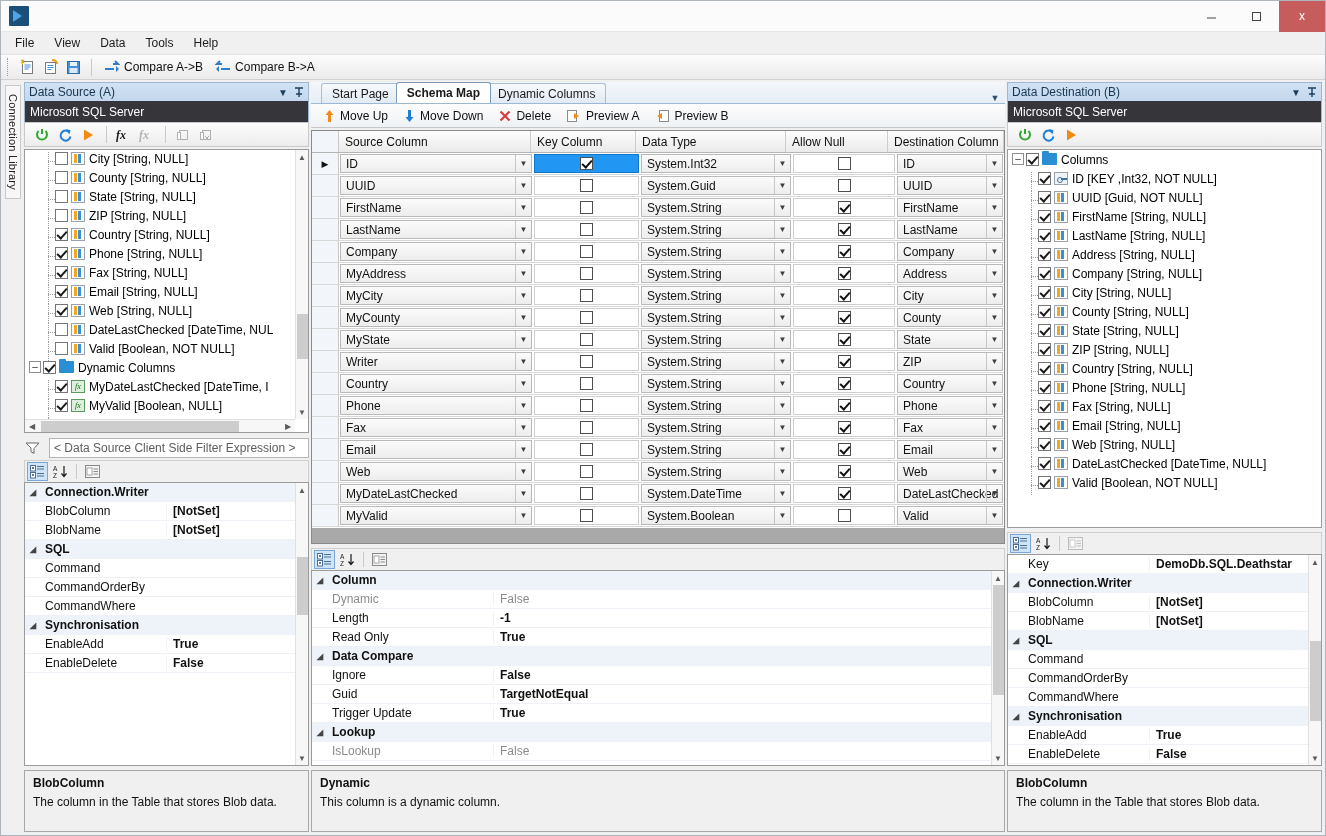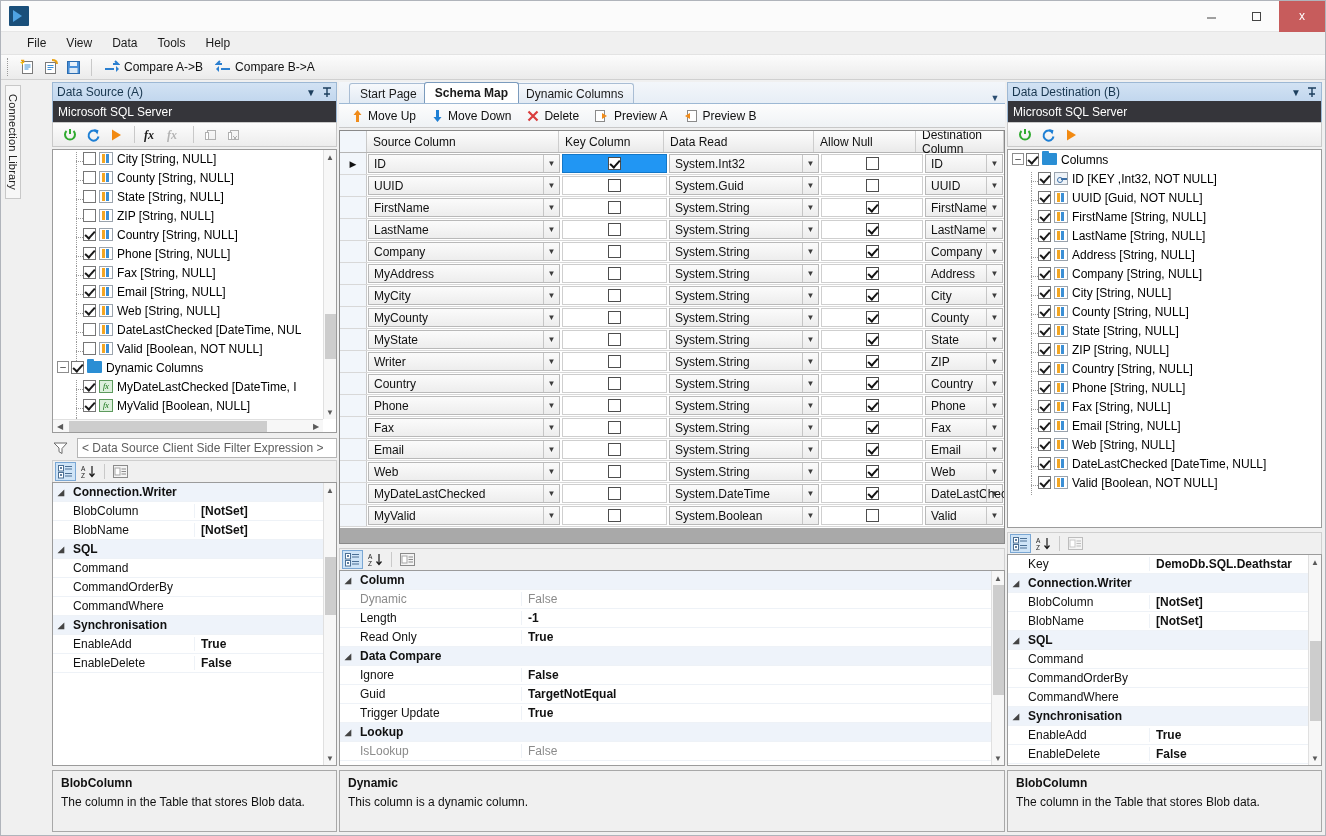--- a/index.html
+++ b/index.html
@@ -45,21 +45,21 @@
   .win-buttons { margin-left: auto; display: flex; height: 31px; }
   .win-btn {
     width: 45px; height: 31px; display: flex;
     align-items: center; justify-content: center;
     font-size: 12px; color: #444;
   }
   .win-btn.close { background: #c75c5c; color: #fff; width: 46px; }
   
   .menubar {
     height: 22px; display: flex; align-items: center;
-    padding-left: 16px; flex: none; background: #f0f0f0;
+    padding-left: 4px; flex: none; background: #f0f0f0;
   }
   .menu-item {
     padding: 2px 10px; font-size: 12px; color: #1b1b1b;
   }
   
   .toolbar {
     height: 26px; display: flex; align-items: center;
     padding-left: 6px; flex: none;
     background: linear-gradient(#fcfcfc,#ebebeb);
     border-top: 1px solid #e3e3e3;
@@ -81,21 +81,21 @@
     width: 18px; background: #f0f0f0;
     display: flex; align-items: flex-start; justify-content: center;
     padding-top: 3px; flex: none;
   }
   .vtab {
     writing-mode: vertical-rl; text-orientation: mixed;
     background: #f7f7f7; border: 1px solid #c8c8c8;
     font-size: 11px; color: #222; padding: 8px 1px; letter-spacing: .2px;
   }
   .panel { display: flex; flex-direction: column; min-height: 0; }
-  .panel-left  { width: 285px; flex: none; margin-left: 28px; }
+  .panel-left  { width: 285px; flex: none; }
   .panel-center{ flex: 1; min-width: 0; }
   .panel-right { width: 315px; flex: none; }
 
   .panel-header {
     height: 19px; display: flex; align-items: center;
     background: linear-gradient(#d2e2f3,#c2d7ee);
     border: 1px solid #9db8d4; border-bottom: none;
     padding: 0 4px; font-size: 12px; color: #18364f; flex: none;
   }
   .panel-header .spacer { flex: 1; }
@@ -762,21 +762,21 @@
             </svg>
           <span>Preview B</span>
         </div>
       </div>
 
       <div class="grid-wrap">
         <div class="grid-head">
           <div class="gh c-sel"></div>
           <div class="gh w-src">Source Column</div>
           <div class="gh w-key">Key Column</div>
-          <div class="gh w-type">Data Read</div>
+          <div class="gh w-type">Data Type</div>
           <div class="gh w-null">Allow Null</div>
           <div class="gh w-dest">Destination Column</div>
         </div>
         <div class="grid-body" id="schema-rows">
             <div class="grow">
               <div class="c-sel">▶</div>
               <div class="cell combo w-src">
                 <span>ID</span>
                 <span class="arrow">▼</span>
               </div>

